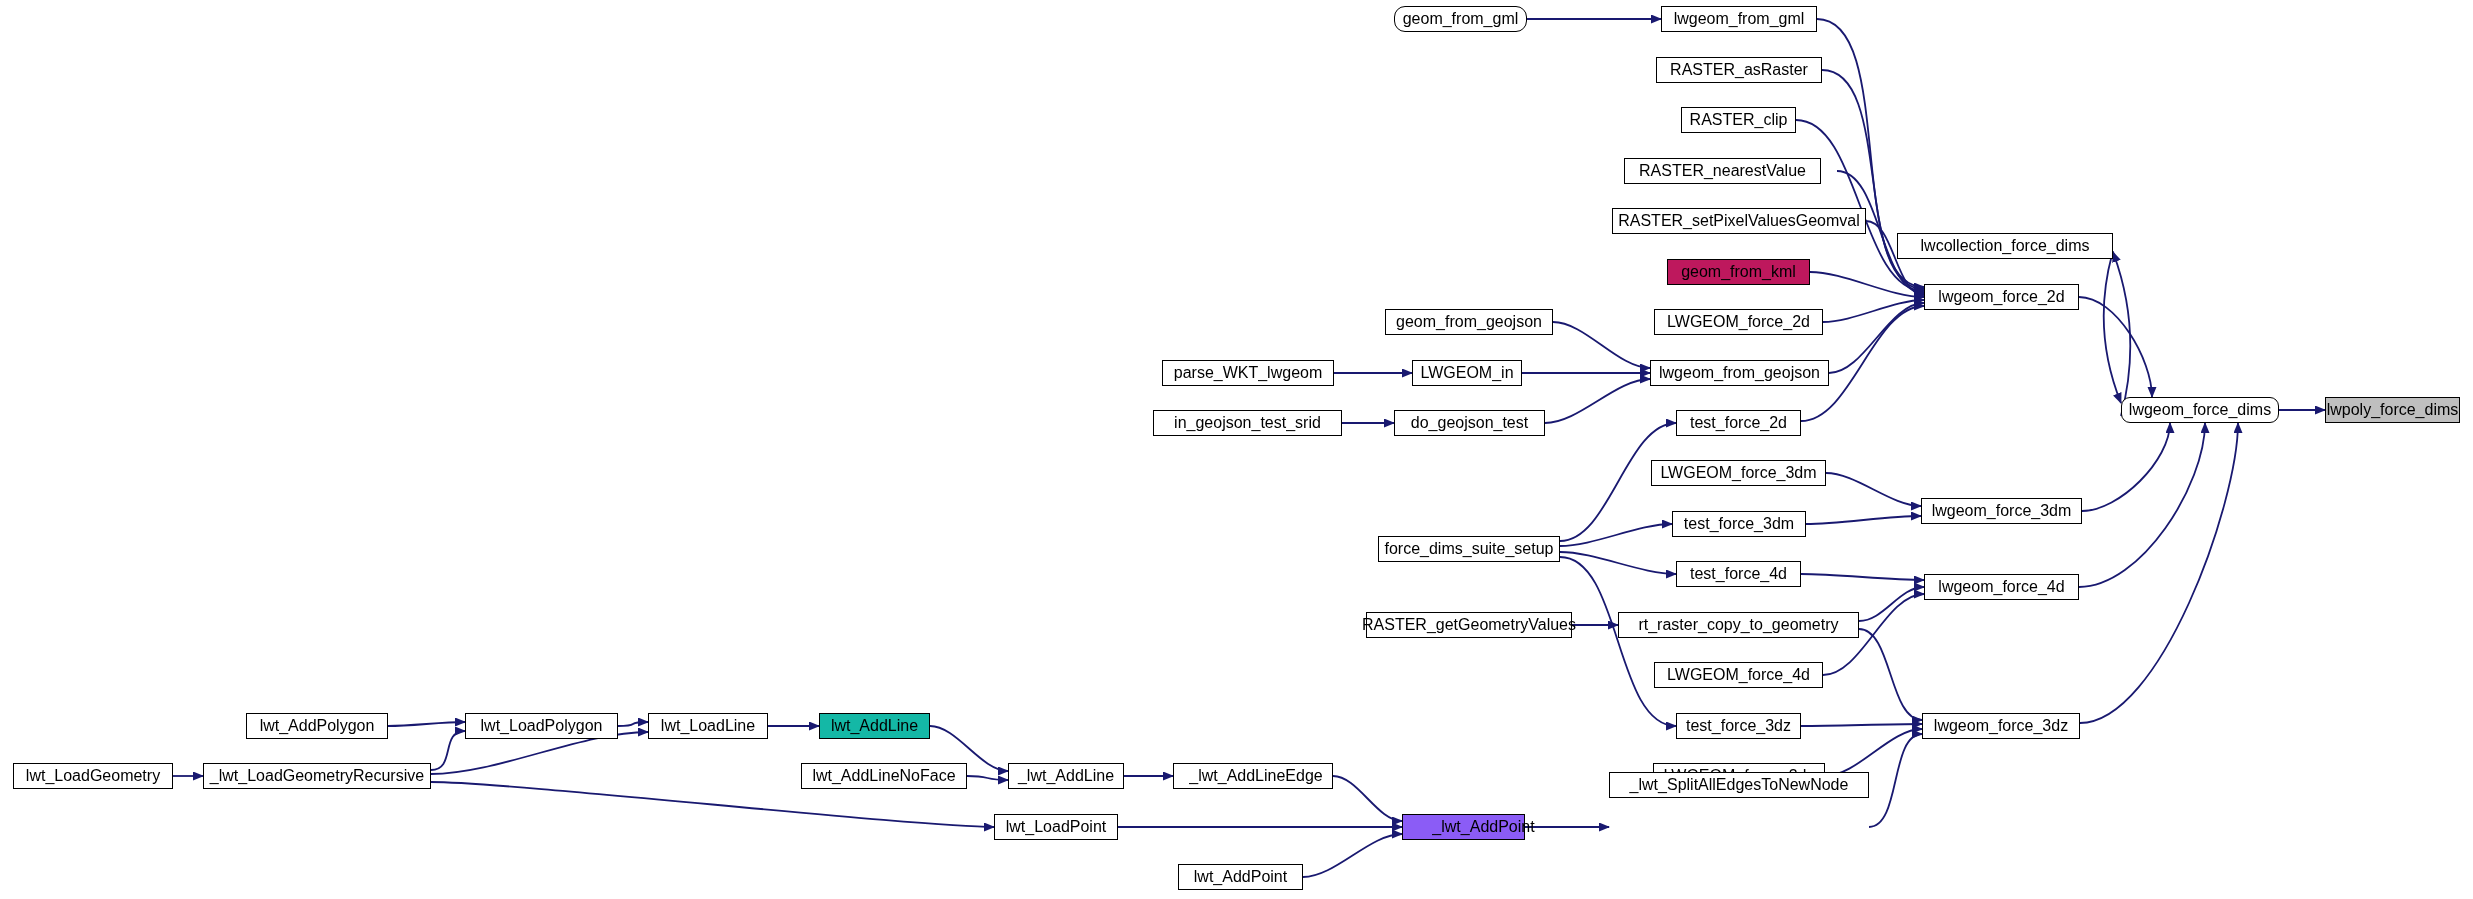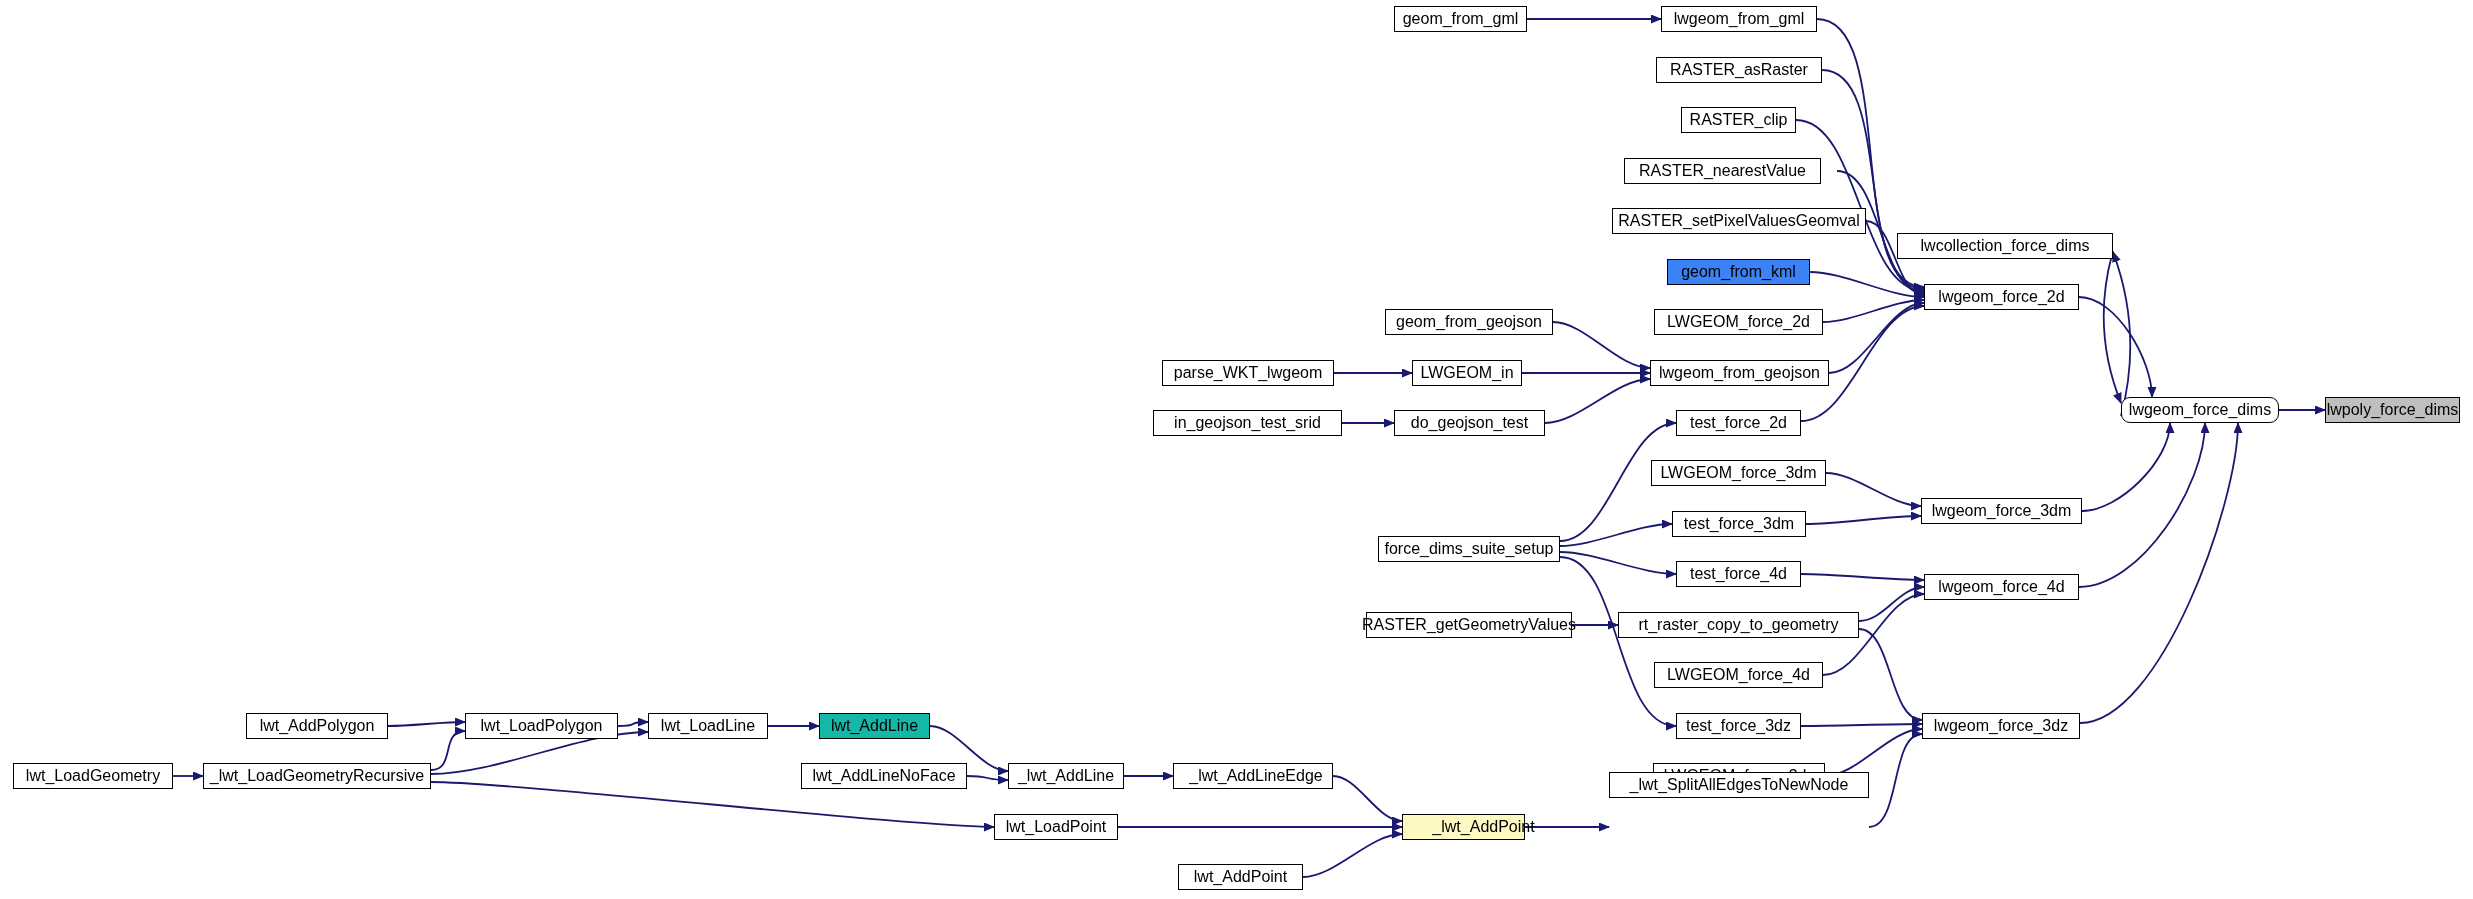--- a/index.html
+++ b/index.html
@@ -66,28 +66,28 @@
       <path d="M768,726 C793,726 794,726 819,726" class="edge" stroke="#191970" marker-end="url(#arrow)"></path>
       <path d="M930,726 C957.0149958356466,726 980.9850041643534,771 1008,771" class="edge" stroke="#191970" marker-end="url(#arrow)"></path>
       <path d="M967,776 C992,776 983,780 1008,780" class="edge" stroke="#191970" marker-end="url(#arrow)"></path>
       <path d="M1124,776 C1149,776 1148,776 1173,776" class="edge" stroke="#191970" marker-end="url(#arrow)"></path>
       <path d="M1333,776 C1358,776 1377,821 1402,821" class="edge" stroke="#191970" marker-end="url(#arrow)"></path>
       <path d="M431,782 C511,782 914,827 994,827" class="edge" stroke="#191970" marker-end="url(#arrow)"></path>
       <path d="M1118,827 C1198,827 1322,827 1402,827" class="edge" stroke="#191970" marker-end="url(#arrow)"></path>
       <path d="M1303,877 C1335.3805497173844,877 1369.6194502826156,834 1402,834" class="edge" stroke="#191970" marker-end="url(#arrow)"></path>
       <path d="M1525,827 C1550.2,827 1583.8,827 1609,827" class="edge" stroke="#191970" marker-end="url(#arrow)"></path>
     </svg>
-<div class="node" style="left: 1394px; top: 6px; width: 133px; height: 26px; background: rgb(255, 255, 255); border-color: rgb(0, 0, 0);">geom_from_gml</div>
+<div class="node" style="left: 1394px; top: 6px; width: 133px; height: 26px; background: rgb(255, 255, 255); border-color: rgb(0, 0, 0); border-radius: 11px;">geom_from_gml</div>
     <div class="node" style="left: 1661px; top: 6px; width: 156px; height: 26px; background: rgb(255, 255, 255); border-color: rgb(0, 0, 0);">lwgeom_from_gml</div>
     <div class="node" style="left: 1656px; top: 57px; width: 166px; height: 26px; background: rgb(255, 255, 255); border-color: rgb(0, 0, 0);">RASTER_asRaster</div>
     <div class="node" style="left: 1681px; top: 107px; width: 115px; height: 26px; background: rgb(255, 255, 255); border-color: rgb(0, 0, 0);">RASTER_clip</div>
     <div class="node" style="left: 1624px; top: 158px; width: 197px; height: 26px; background: rgb(255, 255, 255); border-color: rgb(0, 0, 0);">RASTER_nearestValue</div>
     <div class="node" style="left: 1612px; top: 208px; width: 254px; height: 26px; background: rgb(255, 255, 255); border-color: rgb(0, 0, 0);">RASTER_setPixelValuesGeomval</div>
     <div class="node" style="left: 1897px; top: 233px; width: 216px; height: 26px; background: rgb(255, 255, 255); border-color: rgb(0, 0, 0);">lwcollection_force_dims</div>
-    <div class="node" style="left: 1667px; top: 259px; width: 143px; height: 26px; background: #3b82f6; border-color: rgb(0, 0, 0);">geom_from_kml</div>
+    <div class="node" style="left: 1667px; top: 259px; width: 143px; height: 26px; background: #be185d; border-color: rgb(0, 0, 0);">geom_from_kml</div>
     <div class="node" style="left: 1924px; top: 284px; width: 155px; height: 26px; background: rgb(255, 255, 255); border-color: rgb(0, 0, 0);">lwgeom_force_2d</div>
     <div class="node" style="left: 1654px; top: 309px; width: 169px; height: 26px; background: rgb(255, 255, 255); border-color: rgb(0, 0, 0);">LWGEOM_force_2d</div>
     <div class="node" style="left: 1385px; top: 309px; width: 168px; height: 26px; background: rgb(255, 255, 255); border-color: rgb(0, 0, 0);">geom_from_geojson</div>
     <div class="node" style="left: 1162px; top: 360px; width: 172px; height: 26px; background: rgb(255, 255, 255); border-color: rgb(0, 0, 0);">parse_WKT_lwgeom</div>
     <div class="node" style="left: 1412px; top: 360px; width: 110px; height: 26px; background: rgb(255, 255, 255); border-color: rgb(0, 0, 0);">LWGEOM_in</div>
     <div class="node" style="left: 1650px; top: 360px; width: 179px; height: 26px; background: rgb(255, 255, 255); border-color: rgb(0, 0, 0);">lwgeom_from_geojson</div>
     <div class="node" style="left: 1153px; top: 410px; width: 189px; height: 26px; background: rgb(255, 255, 255); border-color: rgb(0, 0, 0);">in_geojson_test_srid</div>
     <div class="node" style="left: 1394px; top: 410px; width: 151px; height: 26px; background: rgb(255, 255, 255); border-color: rgb(0, 0, 0);">do_geojson_test</div>
     <div class="node" style="left: 1676px; top: 410px; width: 125px; height: 26px; background: rgb(255, 255, 255); border-color: rgb(0, 0, 0);">test_force_2d</div>
     <div class="node" style="left: 1651px; top: 460px; width: 175px; height: 26px; background: rgb(255, 255, 255); border-color: rgb(0, 0, 0);">LWGEOM_force_3dm</div>
@@ -107,16 +107,16 @@
     <div class="node" style="left: 246px; top: 713px; width: 142px; height: 26px; background: rgb(255, 255, 255); border-color: rgb(0, 0, 0);">lwt_AddPolygon</div>
     <div class="node" style="left: 465px; top: 713px; width: 153px; height: 26px; background: rgb(255, 255, 255); border-color: rgb(0, 0, 0);">lwt_LoadPolygon</div>
     <div class="node" style="left: 648px; top: 713px; width: 120px; height: 26px; background: rgb(255, 255, 255); border-color: rgb(0, 0, 0);">lwt_LoadLine</div>
     <div class="node" style="left: 819px; top: 713px; width: 111px; height: 26px; background: #14b8a6; border-color: rgb(0, 0, 0);">lwt_AddLine</div>
     <div class="node" style="left: 13px; top: 763px; width: 160px; height: 26px; background: rgb(255, 255, 255); border-color: rgb(0, 0, 0);">lwt_LoadGeometry</div>
     <div class="node" style="left: 203px; top: 763px; width: 228px; height: 26px; background: rgb(255, 255, 255); border-color: rgb(0, 0, 0);">_lwt_LoadGeometryRecursive</div>
     <div class="node" style="left: 801px; top: 763px; width: 166px; height: 26px; background: rgb(255, 255, 255); border-color: rgb(0, 0, 0);">lwt_AddLineNoFace</div>
     <div class="node" style="left: 1008px; top: 763px; width: 116px; height: 26px; background: rgb(255, 255, 255); border-color: rgb(0, 0, 0);">_lwt_AddLine</div>
     <div class="node" style="left: 1173px; top: 763px; width: 160px; height: 26px; background: rgb(255, 255, 255); border-color: rgb(0, 0, 0); padding-left: 6px;">_lwt_AddLineEdge</div>
     <div class="node" style="left: 994px; top: 814px; width: 124px; height: 26px; background: rgb(255, 255, 255); border-color: rgb(0, 0, 0);">lwt_LoadPoint</div>
-    <div class="node" style="left: 1402px; top: 814px; width: 123px; height: 26px; background: #fef9c3; border-color: rgb(0, 0, 0); padding-left: 40px;">_lwt_AddPoint</div>
+    <div class="node" style="left: 1402px; top: 814px; width: 123px; height: 26px; background: #8b5cf6; border-color: rgb(0, 0, 0); padding-left: 40px;">_lwt_AddPoint</div>
     <div class="node" style="left: 1609px; top: 772px; width: 260px; height: 26px; background: rgb(255, 255, 255); border-color: rgb(0, 0, 0);">_lwt_SplitAllEdgesToNewNode</div>
     <div class="node" style="left: 1178px; top: 864px; width: 125px; height: 26px; background: rgb(255, 255, 255); border-color: rgb(0, 0, 0);">lwt_AddPoint</div>
   </div>
 
 </body></html>

